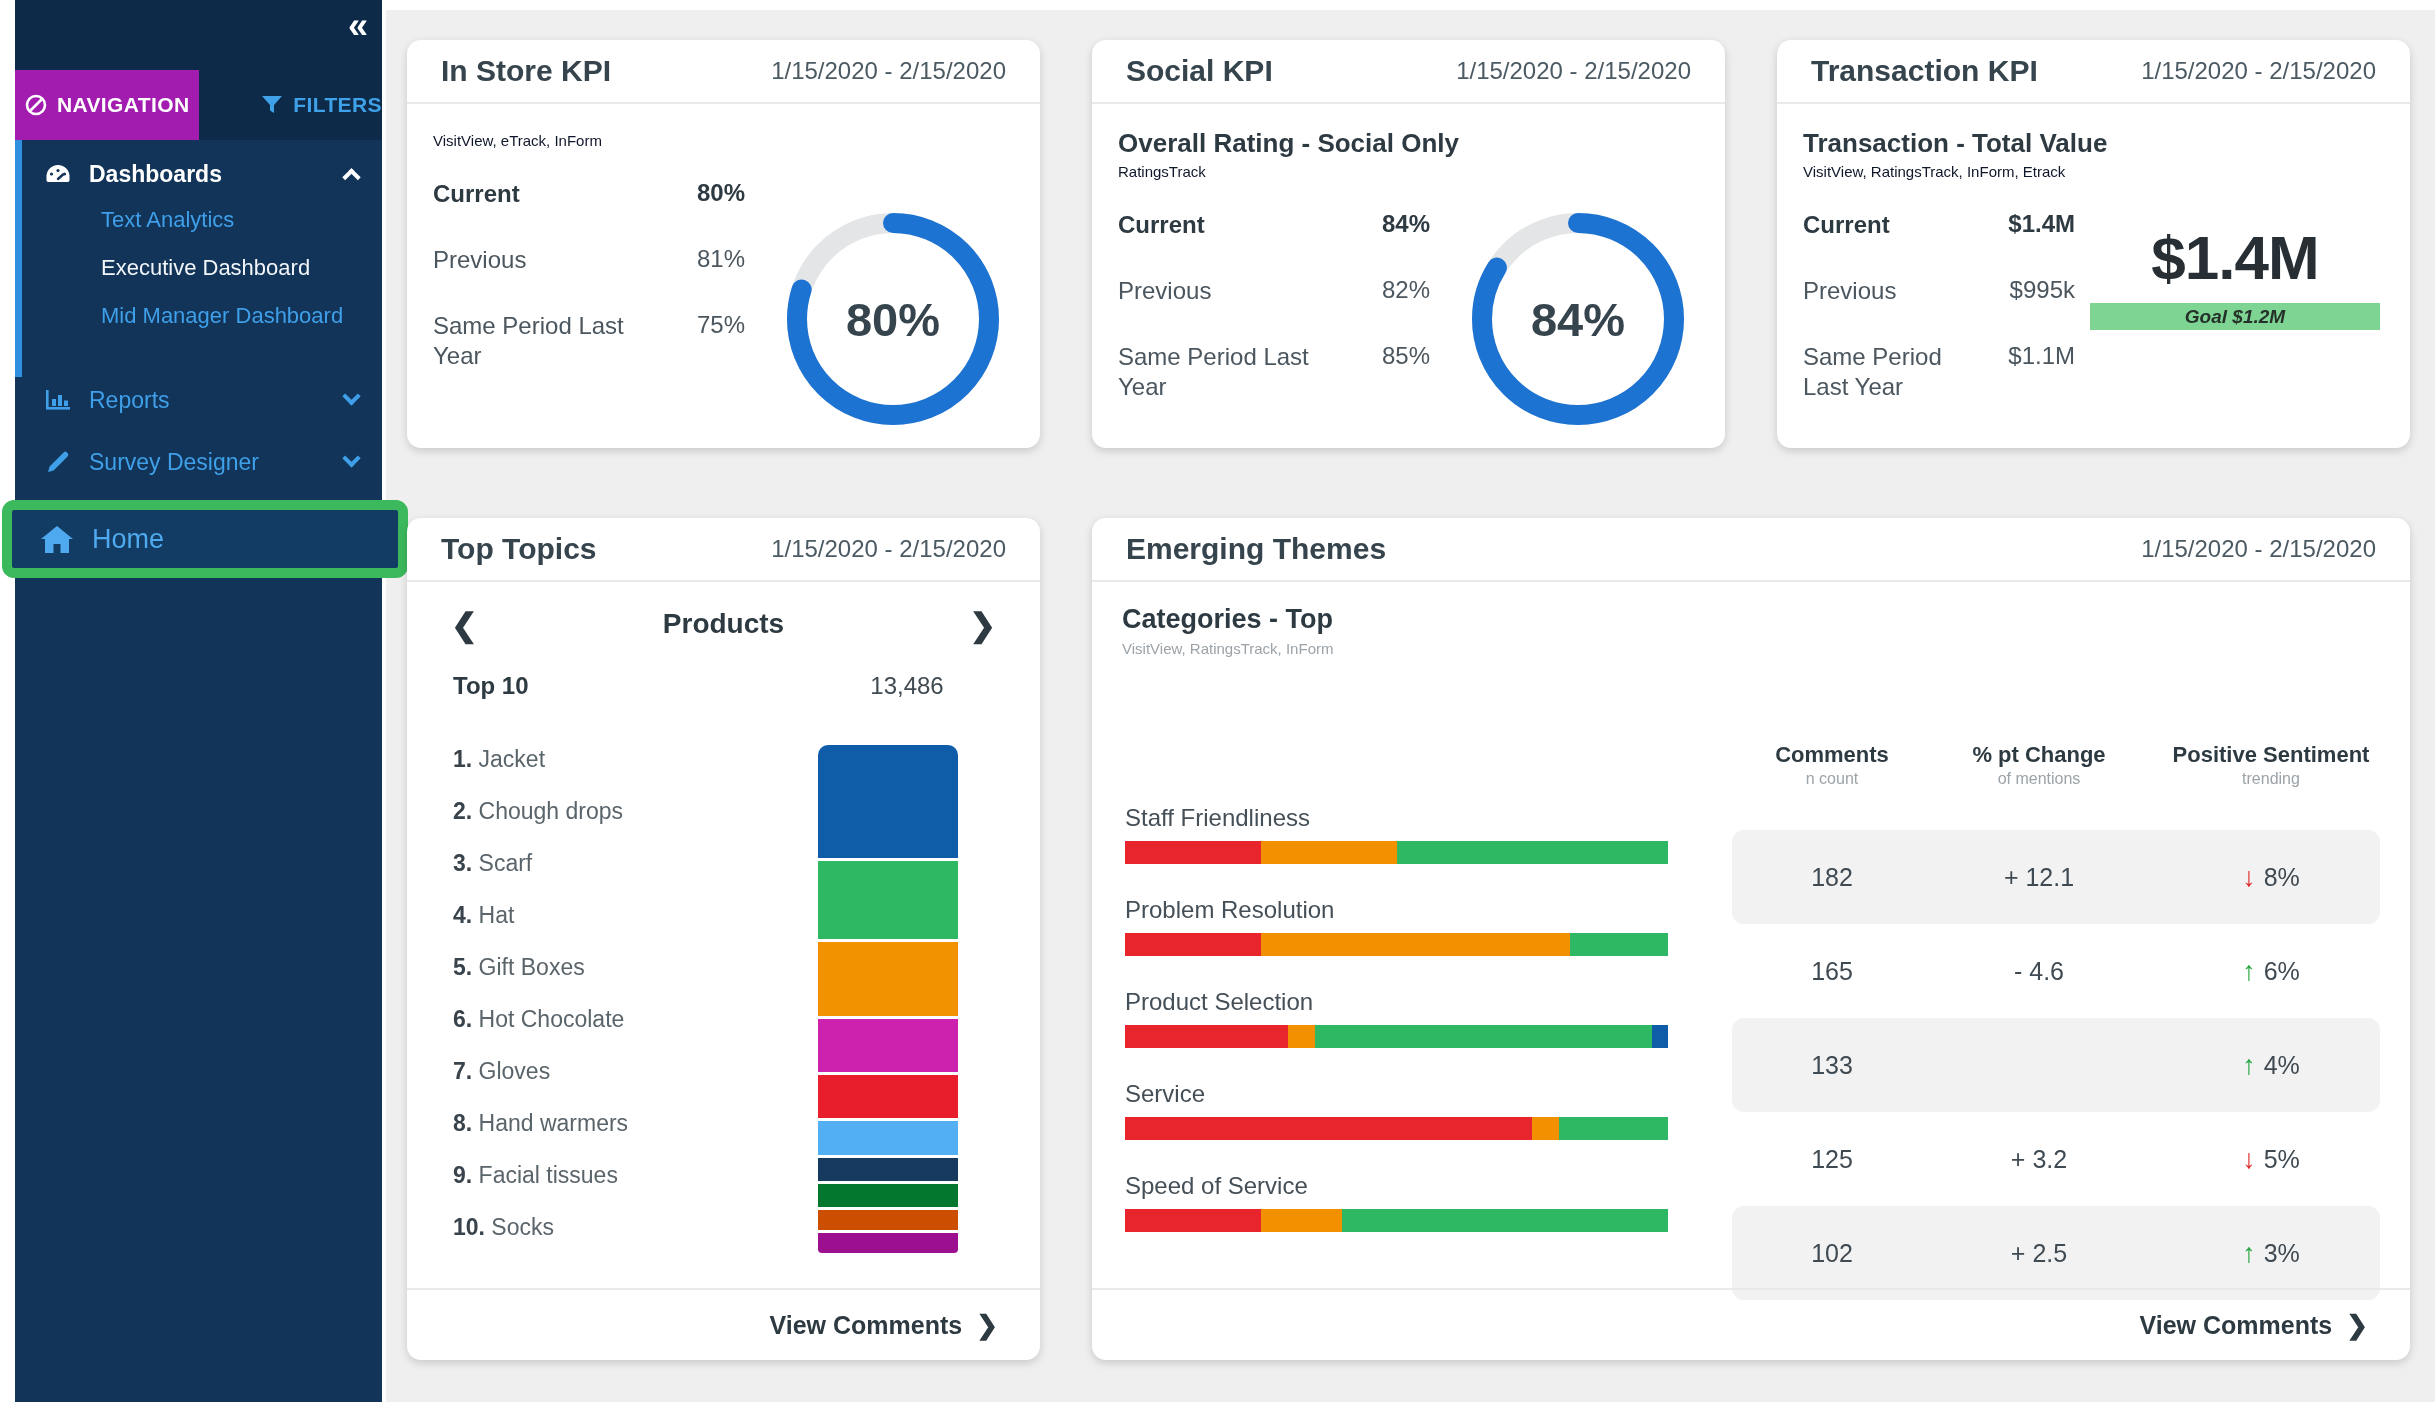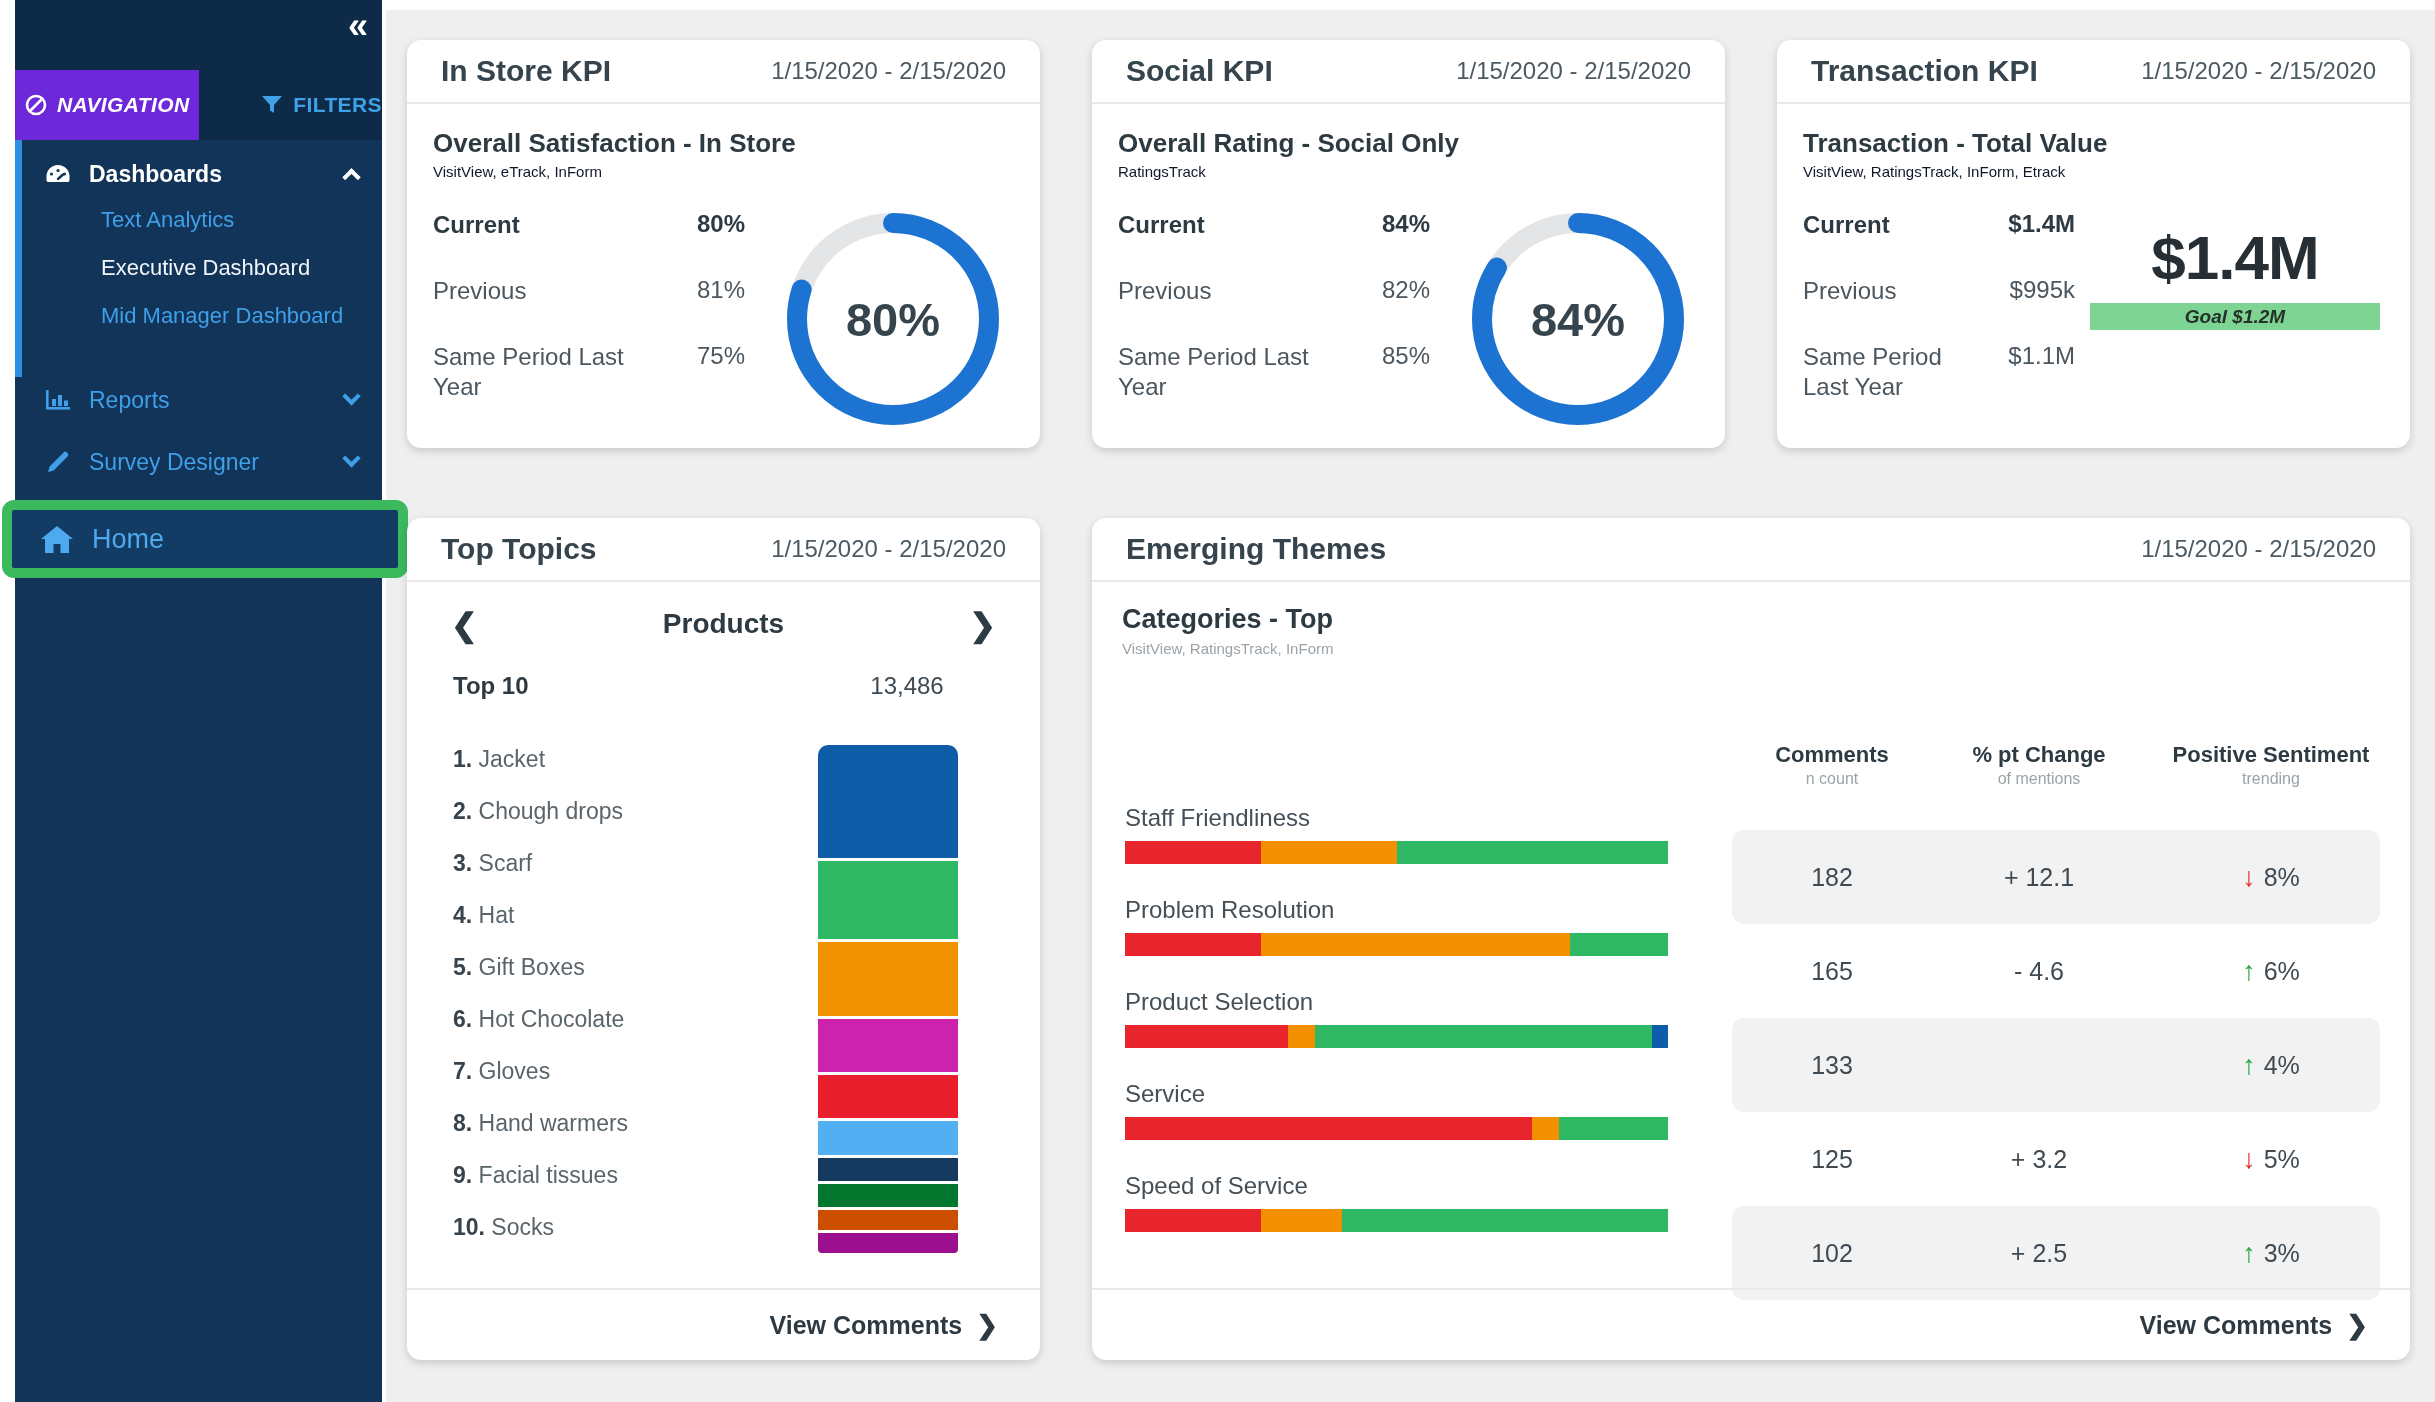--- a/index.html
+++ b/index.html
@@ -7,21 +7,21 @@
   body { position:relative; background:#ffffff; font-family:"Liberation Sans", sans-serif; overflow:hidden; }
 
   
   .main-bg { position:absolute; left:386px; top:10px; width:2049px; height:1392px; background:#efeff0; }
 
   
   .sidebar { position:absolute; left:15px; top:0; width:367px; height:1402px; background:#0d2a48; }
   .collapse-btn { position:absolute; top:8px; right:14px; color:#ffffff; font-size:36px; font-weight:bold; line-height:1; cursor:pointer; }
   .tabs { position:absolute; top:70px; left:0; width:100%; height:70px; display:flex; }
   .tab { flex:1; display:flex; align-items:center; justify-content:center; gap:9px; font-size:21px; font-weight:bold; letter-spacing:.4px; cursor:pointer; }
-  .tab.active { background:#6d28d9; color:#ffffff;font-style:italic; }
+  .tab.active { background:#a21caf; color:#ffffff; }
   .tab.inactive { color:#3fa2e9;justify-content:flex-end; }
   .nav-panel { position:absolute; top:140px; left:0; right:0; bottom:0; background:#113458; }
   .accent-strip { position:absolute; left:0; top:0; width:7px; height:237px; background:#2f8fe0; }
   .nav-row { position:absolute; left:0; width:100%; height:56px; display:flex; align-items:center; padding:0 24px 0 28px; cursor:pointer; }
   .nav-row .icon { width:30px; display:flex; justify-content:center; }
   .nav-row .lbl { margin-left:16px; font-size:23px; flex:1; }
   .nav-row.group .lbl { font-weight:bold; color:#ffffff; }
   .nav-sub { position:absolute; left:86px; height:48px; display:flex; align-items:center; font-size:22px; cursor:pointer; }
   .blue-link { color:#3f9fe8; }
   .white-link { color:#f2f6fa; }
@@ -183,21 +183,20 @@
     </div>
   </div>
 </div>
 
 <div class="card" id="card-instore">
   <div class="card-head">
     <span class="card-title">In Store KPI</span>
     <span class="card-date">1/15/2020 - 2/15/2020</span>
   </div>
   <div class="kpi-body">
-    <div class="metric-title">Overall Satisfaction - In Store</div>
     <div class="metric-sources">VisitView, eTrack, InForm</div>
     <div class="stat-rows">
         <div class="stat-row current">
           <span class="sl">Current</span>
           <span class="sv">80%</span>
         </div>
         <div class="stat-row">
           <span class="sl">Previous</span>
           <span class="sv">81%</span>
         </div>

